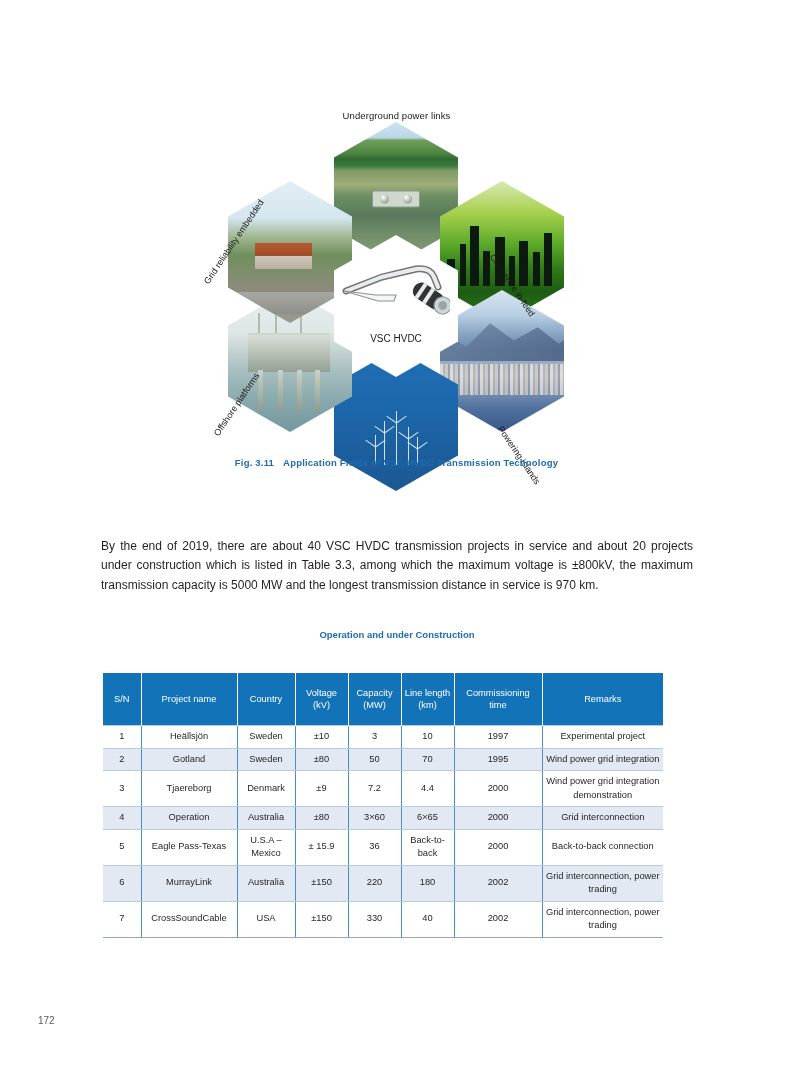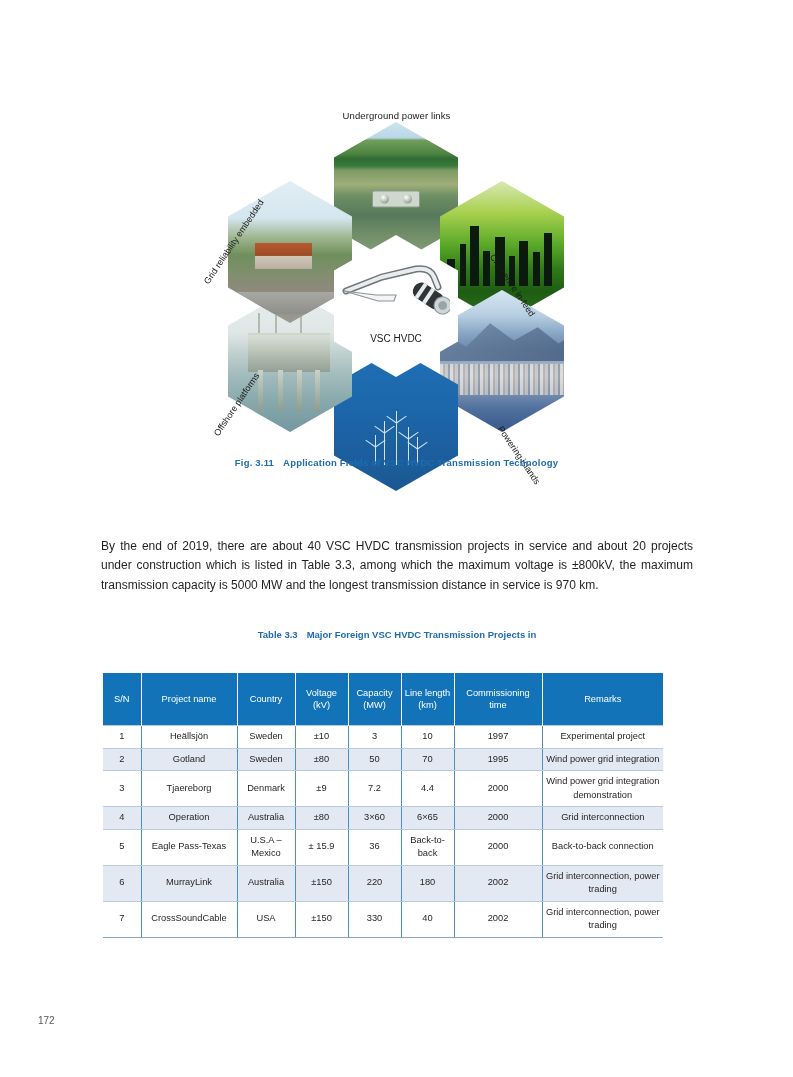--- a/index.html
+++ b/index.html
@@ -411,23 +411,21 @@
 
 </div>
 
 <div id="fig-caption">
   <span class="num">Fig. 3.11</span><span>Application Fields of VSC HVDC Transmission Technology</span>
 </div>
 
 <p id="body-text">By the end of 2019, there are about 40 VSC HVDC transmission projects in service and about 20 projects under construction which is listed in Table 3.3, among which the maximum voltage is ±800kV, the maximum transmission capacity is 5000 MW and the longest transmission distance in service is 970 km.</p>
 
 <div id="table-caption">
-  <div>
-    <span class="num">Table 3.3</span><span>Major Foreign VSC HVDC Transmission Projects in</span>
-  </div>
+  <div>Operation and under Construction</div>
 </div>
 
 <table id="data-table">
   <colgroup>
     <col style="width:38px">
     <col style="width:96px">
     <col style="width:58px">
     <col style="width:53px">
     <col style="width:53px">
     <col style="width:53px">

